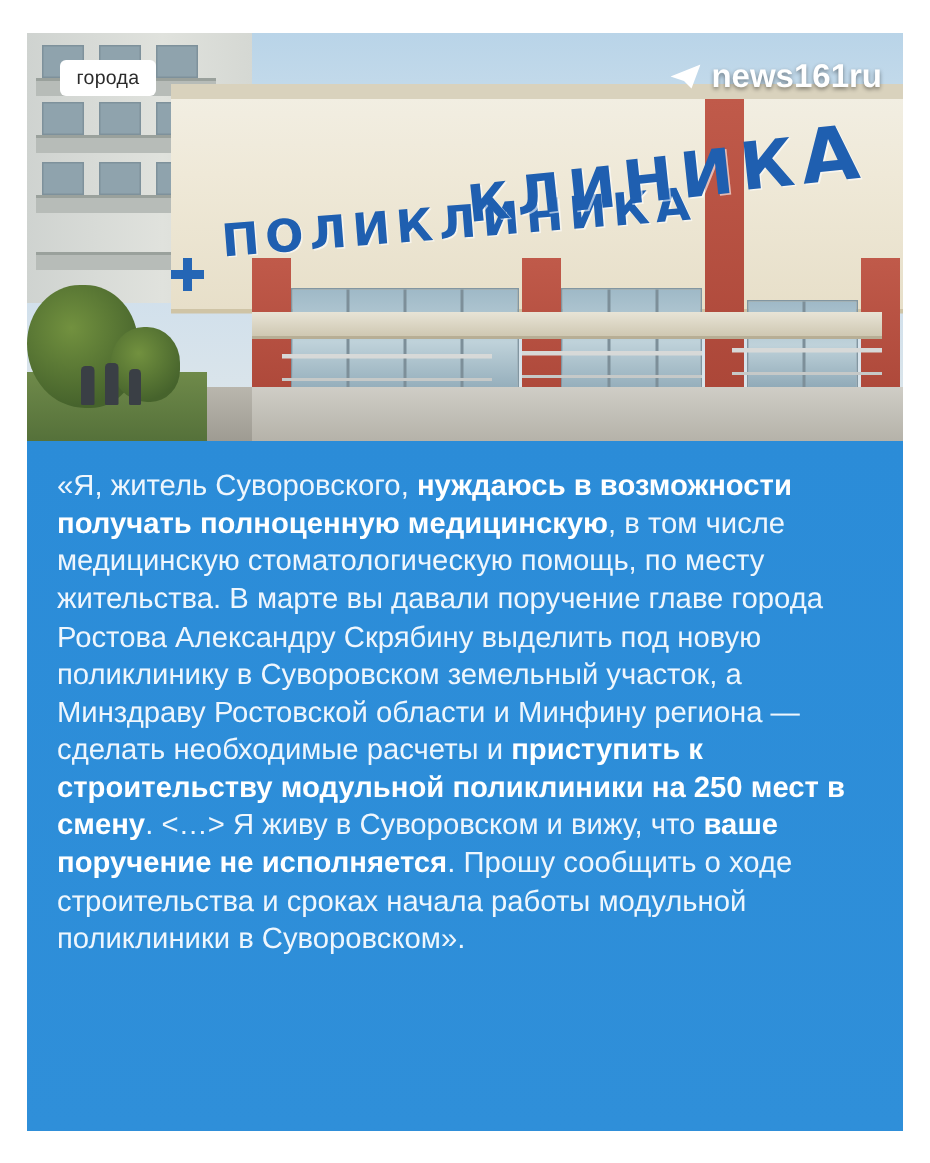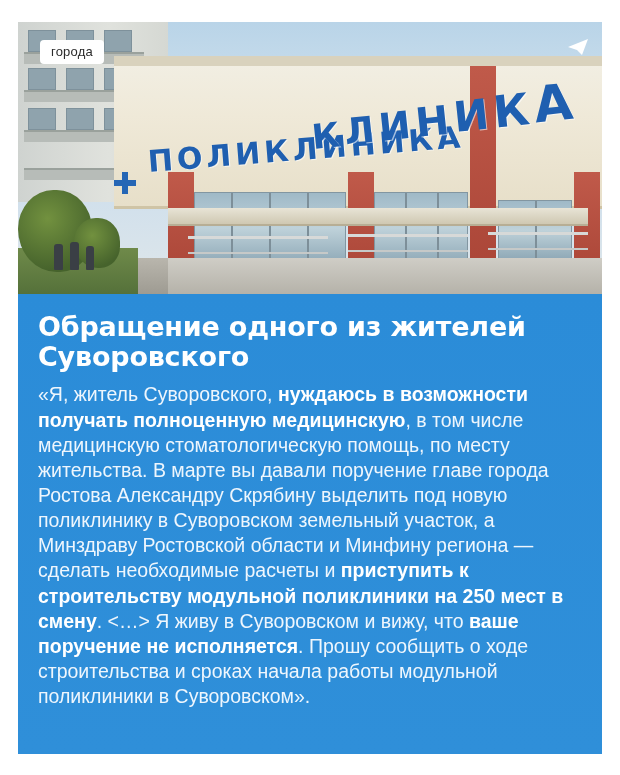--- a/index.html
+++ b/index.html
@@ -308,21 +308,21 @@
     </div>
 
     <div class="quote-badge">города</div>
 
     <div class="channel">
       <span class="tg-icon">
         <svg width="20" height="18" viewBox="0 0 20 18">
           <path d="M0 9 L20 1 L14 17 L9 12 Z" fill="#ffffff"></path>
         </svg>
       </span>
+      <span>news161ru</span>
     </div>
   </div>
 
   <div class="body">
-    <h1 class="title">Обращение одного из жителей Суворовского</h1>
     <p class="para"><span>«Я, житель Суворовского, </span><b>нуждаюсь в возможности получать полноценную медицинскую</b><span>, в том числе медицинскую стоматологическую помощь, по месту жительства. В марте вы давали поручение главе города Ростова Александру Скрябину выделить под новую поликлинику в Суворовском земельный участок, а Минздраву Ростовской области и Минфину региона — сделать необходимые расчеты и </span><b>приступить к строительству модульной поликлиники на 250 мест в смену</b><span>. &lt;…&gt; Я живу в Суворовском и вижу, что </span><b>ваше поручение не исполняется</b><span>. Прошу сообщить о ходе строительства и сроках начала работы модульной поликлиники в Суворовском».</span></p>
   </div>
 
 </div>
 
 </body></html>

